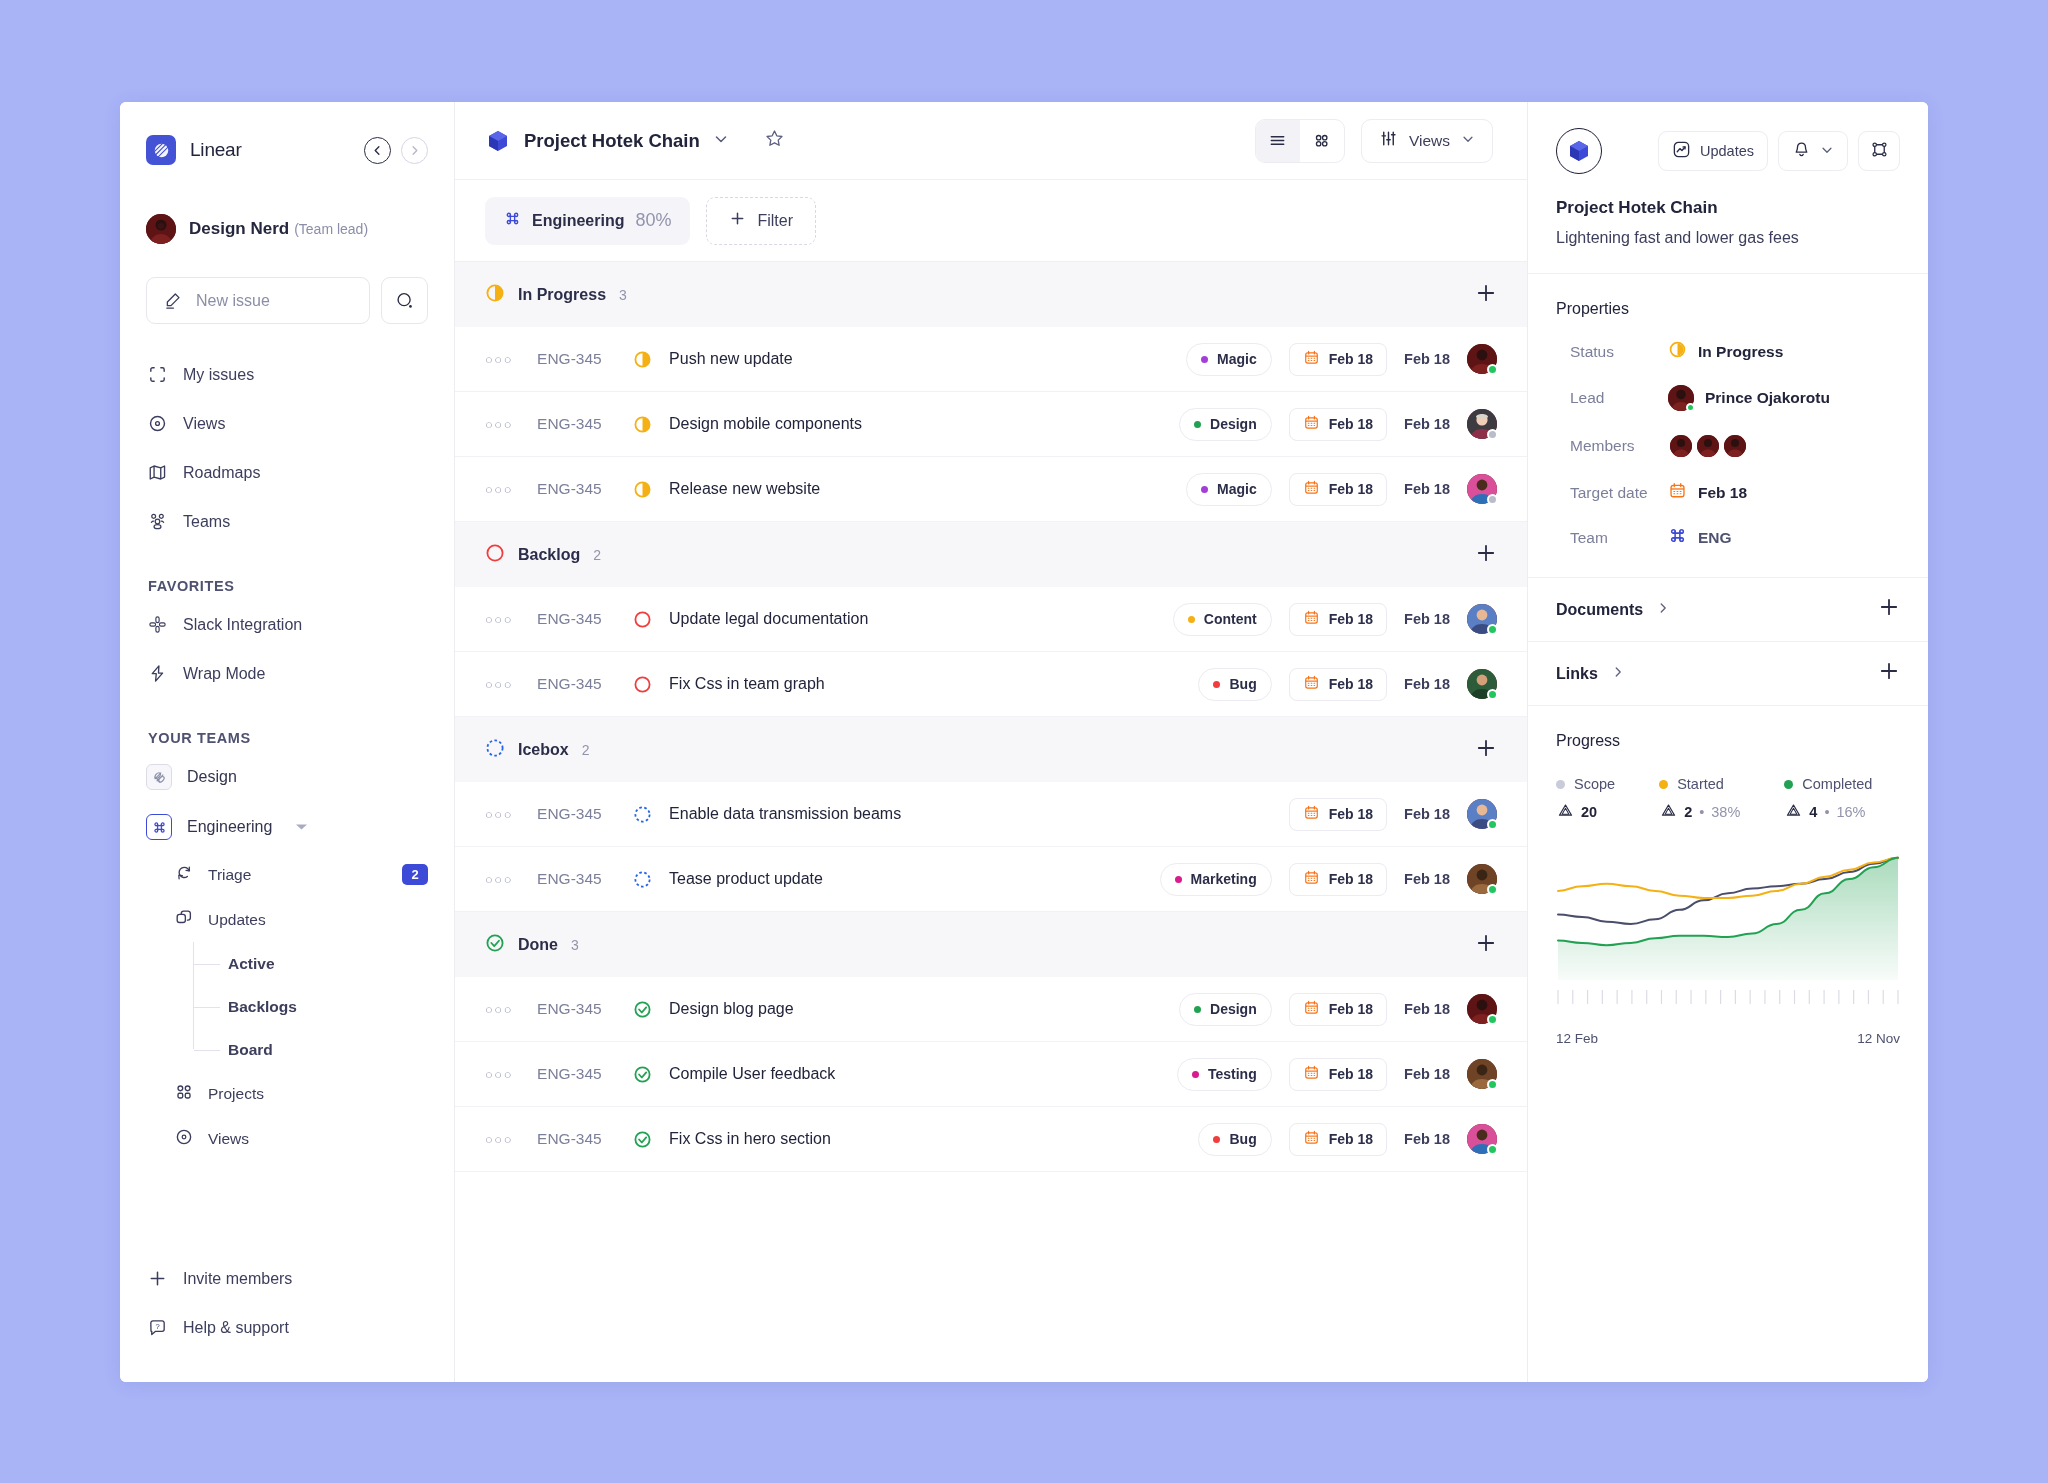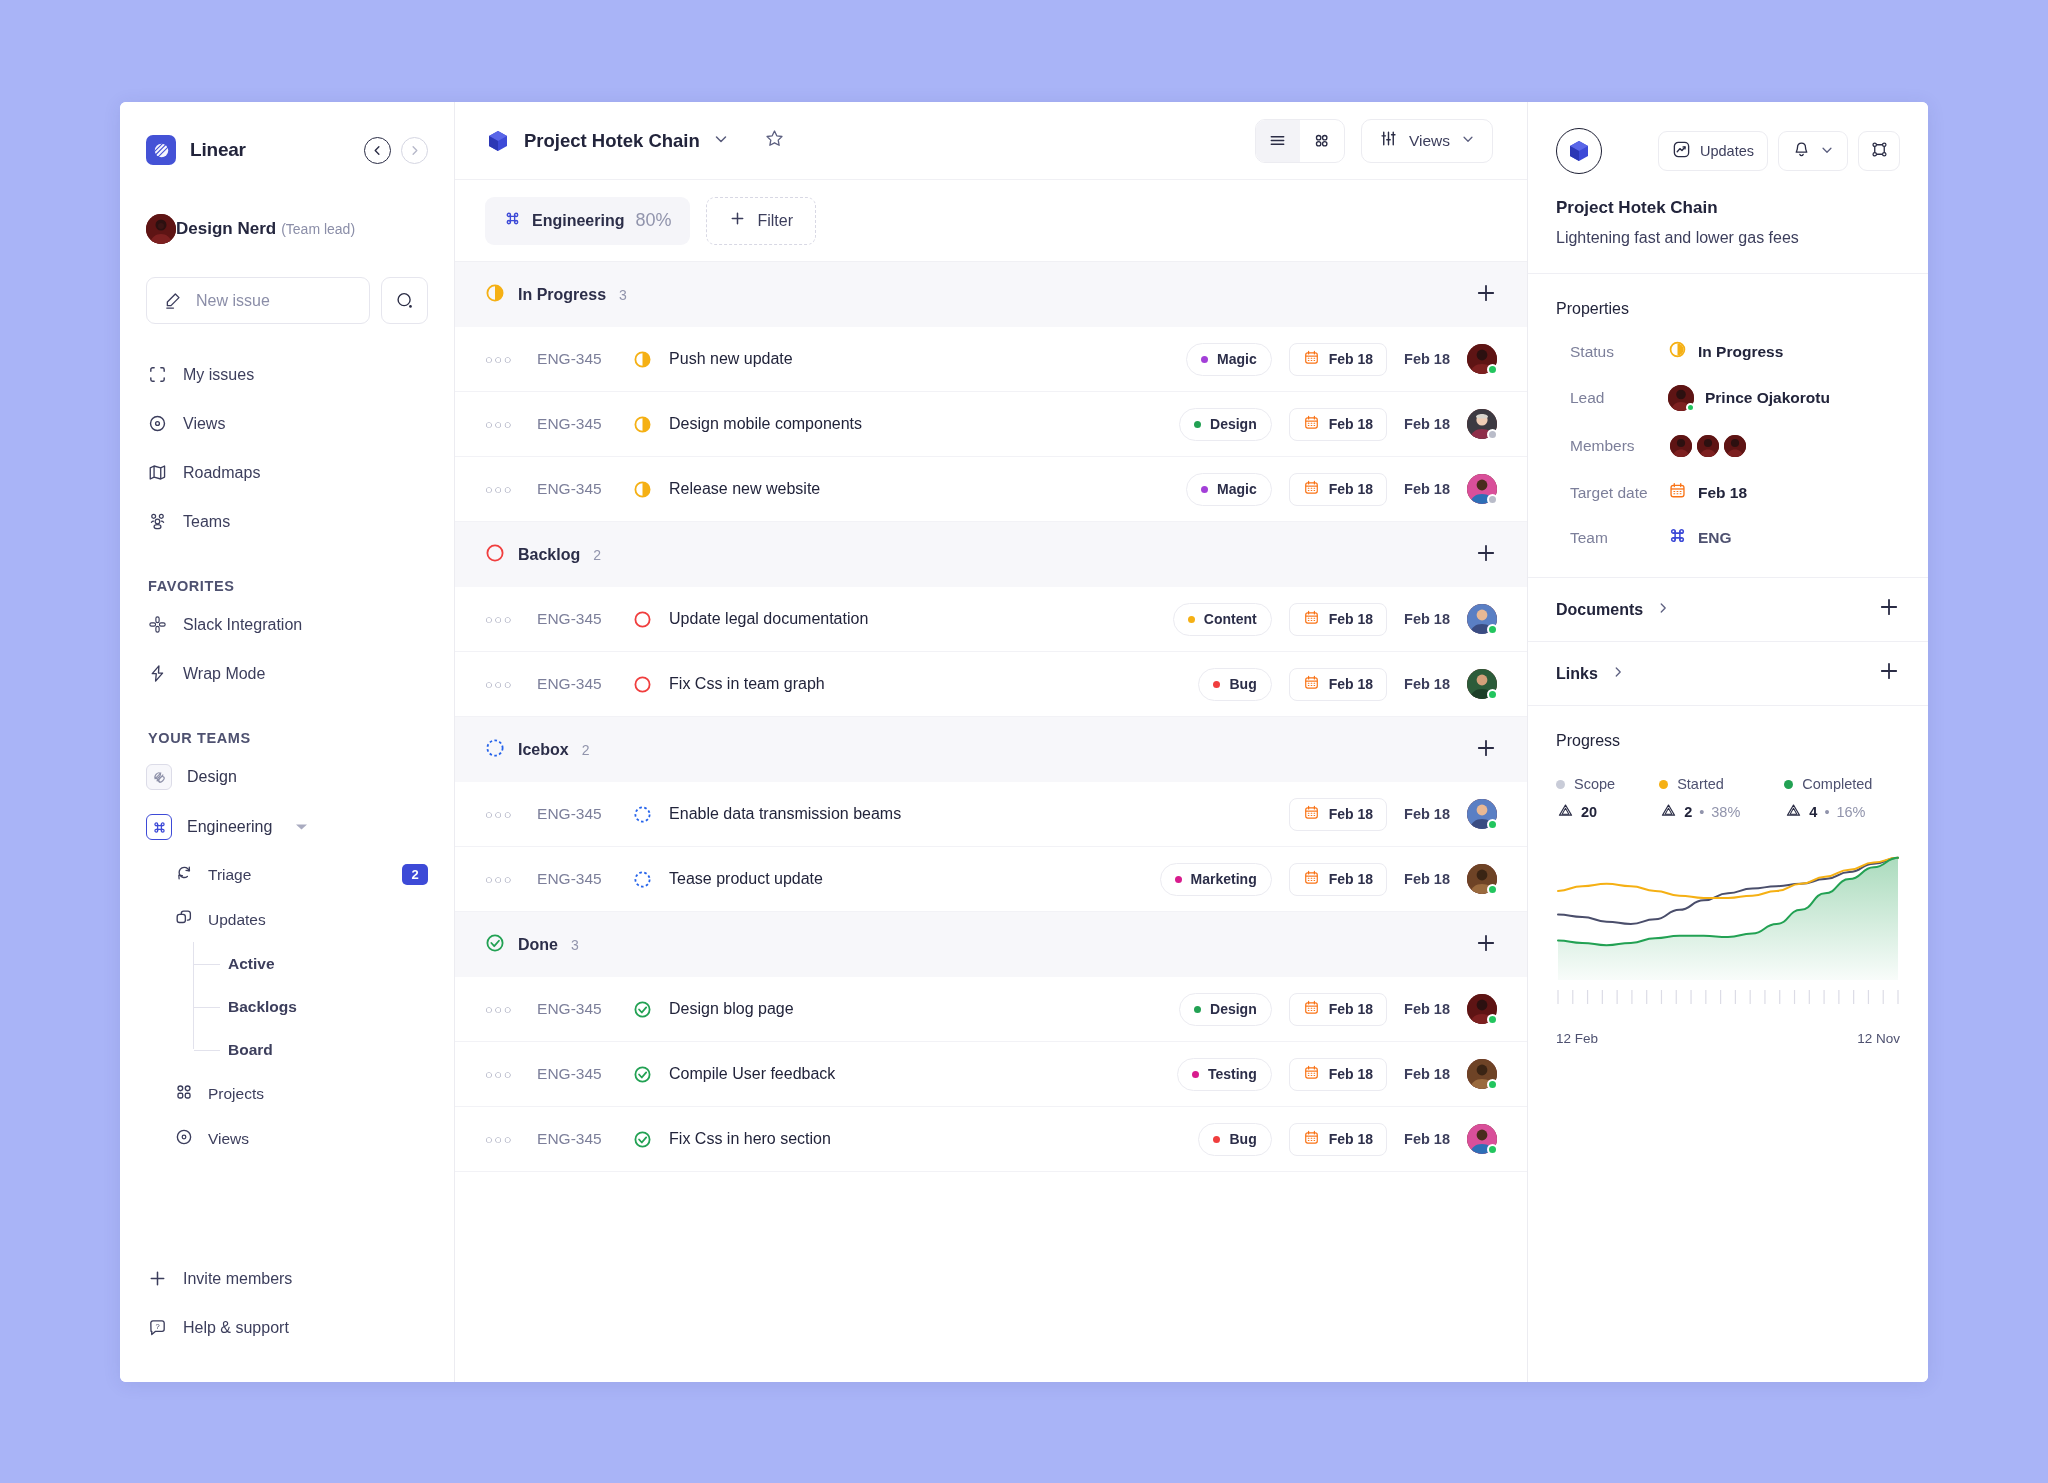--- a/index.html
+++ b/index.html
@@ -29,31 +29,31 @@
     padding: 0 0 0 0;
     position: relative;
   }
   .sb-top { padding: 28px 26px 0 26px; }
   .brand-row { display: flex; align-items: center; gap: 14px; height: 40px; }
   .brand-logo {
     width: 30px; height: 30px; border-radius: 7px;
     background: #4452d6; display: flex; align-items: center; justify-content: center;
     flex: 0 0 30px;
   }
-  .brand-name { font-size: 19px; font-weight: 700; color: #22243b; letter-spacing: -.2px; }
+  .brand-name { font-size: 19px; font-weight: 400; color: #22243b; letter-spacing: -.2px; }
   .nav-circles { margin-left: auto; display: flex; gap: 10px; }
   .circ-btn {
     width: 27px; height: 27px; border-radius: 50%;
     border: 1.5px solid #2a2c45;
     display: flex; align-items: center; justify-content: center;
     color: #2a2c45; cursor: pointer; background: transparent;
   }
   .circ-btn.dim { border-color: #d5d6e2; color: #b6b8c9; }
 
-  .user-row { display: flex; align-items: center; margin-top: 44px; }
+  .user-row { display: flex; align-items: center; gap: 13px; margin-top: 44px; }
   .avatar {
     border-radius: 50%; flex: none; position: relative; overflow: hidden;
     background: #6d1b1b;
   }
   .avatar.a30 { width: 30px; height: 30px; }
   .av-face { position:absolute; inset:0; }
   .username { font-size: 17px; font-weight: 700; color: #25273f; }
   .userrole { font-size: 14px; color: #8b8ea8; font-weight: 400; margin-left: 5px;}
 
   .issue-row { display: flex; gap: 11px; margin-top: 33px; }

